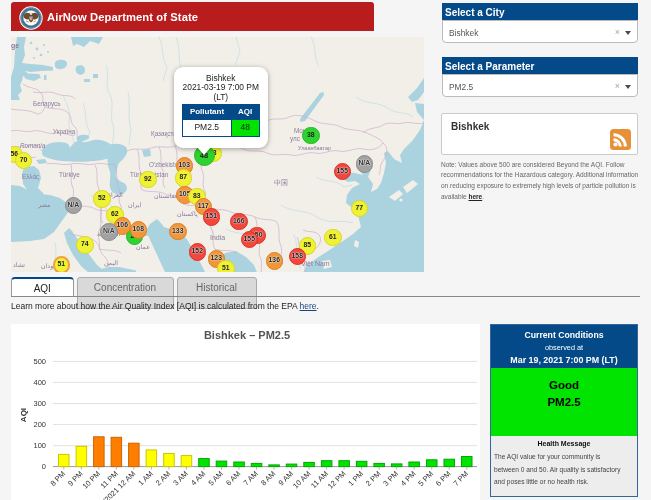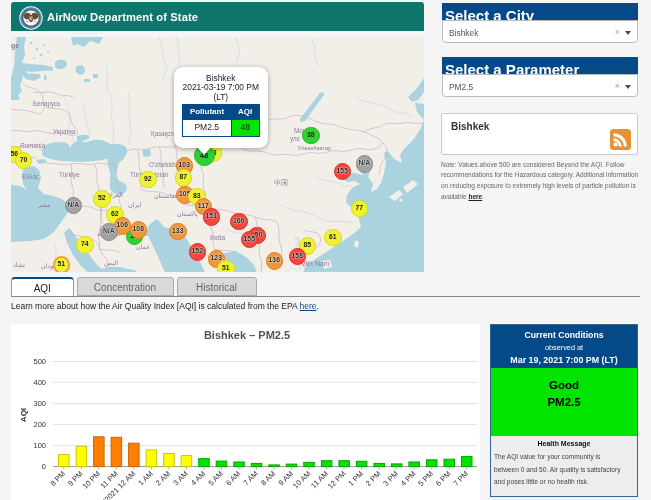--- a/index.html
+++ b/index.html
@@ -1,49 +1,49 @@
 <!DOCTYPE html>
 <html><head>
 <meta charset="utf-8">
 <style>
 * { margin:0; padding:0; box-sizing:border-box; }
 html,body { width:651px; height:500px; background:#f5f5f5; font-family:"Liberation Sans", sans-serif; overflow:hidden; position:relative; }
 .abs { position:absolute; }
 
-#hdr { left:11px; top:2px; width:413px; height:29px; background:#0f766e; border-radius:3px 3px 0 0; }
+#hdr { left:11px; top:2px; width:363px; height:29px; background:#b91c1c; border-radius:3px 3px 0 0; }
 #hdr .title { position:absolute; left:36px; top:9px; color:#fff; font-size:11.2px; font-weight:bold; letter-spacing:.1px; }
 
 #map { left:11px; top:37px; width:413px; height:235px; background:#f2efe8; overflow:hidden; }
 .mk { position:absolute; width:17.5px; height:17.5px; border-radius:50%; font-size:6.8px; font-weight:bold; display:flex; align-items:center; justify-content:center; line-height:1; }
 .mk.y { background:#eef233; border:1.5px solid #d9d626; color:#222; }
 .mk.o { background:#f0973a; border:1.5px solid #de7f25; color:#222; text-shadow:0 0 1.5px #fff,0 0 1.5px #fff; }
 .mk.r { background:#f2473c; border:1.5px solid #dd3127; color:#222; text-shadow:0 0 1.5px #fff,0 0 1.5px #fff; }
 .mk.g { background:#2fd32f; border:1.5px solid #24b824; color:#222; }
 .mk.n { background:#a2a2a2; border:1.5px solid #8b8b8b; color:#333; text-shadow:0 0 1.5px #fff,0 0 1.5px #fff; }
 
 #popup { position:absolute; left:162.5px; top:30px; width:94.5px; background:#fff; border-radius:9px; box-shadow:0 1px 5px rgba(0,0,0,.35); text-align:center; padding-top:7px; font-size:8.4px; color:#222; z-index:30; line-height:9.3px; }
 #popup .ptr { position:absolute; left:23.5px; bottom:-7.5px; width:0; height:0; border-left:7px solid transparent; border-right:7px solid transparent; border-top:8px solid #fff; filter:drop-shadow(0 1px 1px rgba(0,0,0,.2)); }
 #popup { padding-bottom:11px; }
 #ptable { margin:2px auto 0 auto; border-collapse:collapse; border:1.5px solid #054a88; }
 #ptable th { background:#054a88; color:#fff; font-size:8px; font-weight:bold; padding:2px 0 2.5px 0; }
 #ptable td { font-size:8.5px; border:1.5px solid #054a88; padding:3px 0 4px 0; }
 
-.bluehead { background:#054a88; color:#fff; font-weight:bold; font-size:15px; padding:4px 0 0 3px; height:16.5px; }
+.bluehead { background:#054a88; color:#fff; font-weight:bold; font-size:10px; padding:4px 0 0 3px; height:16.5px; }
 .dd { background:#fff; border:1px solid #bbb; border-radius:0 0 4px 4px; height:23.5px; position:relative; font-size:8.4px; color:#555; }
 .dd .txt { position:absolute; left:6px; top:7px; }
 .dd .x { position:absolute; right:17px; top:6.5px; color:#98a8b8; font-size:9px; }
 .dd .ar { position:absolute; right:6px; top:10.5px; width:0; height:0; border-left:3px solid transparent; border-right:3px solid transparent; border-top:4px solid #4a4a4a; }
 #selcity { left:442px; top:3px; width:196px; }
 #selparam { left:442px; top:57px; width:196px; }
 #rssbox { left:441px; top:113px; width:197px; height:42px; background:#fff; border:1px solid #ccc; border-radius:2px; }
 #rssbox .nm { position:absolute; left:9px; top:7px; font-size:10px; font-weight:bold; color:#333; }
 #note { left:441px; top:159.5px; width:215px; font-size:6.5px; color:#666; line-height:10.9px; }
 
 #tabs { left:11px; top:277px; height:18px; }
-.tab { position:absolute; top:0; height:19px; font-size:10px; text-align:center; padding-top:3.5px; }
+.tab { position:absolute; top:0; height:32px; font-size:10px; text-align:center; padding-top:3.5px; }
 #tab1 { left:0; width:62.5px; background:#fff; border:1px solid #999; border-bottom:none; border-top:2.5px solid #054a88; border-radius:4px 4px 0 0; color:#222; height:18.5px; z-index:2; padding-top:4px; }
 #tab2 { left:65.5px; width:97px; background:#d9d9d9; border:1px solid #aaa; border-radius:3px 3px 0 0; color:#666; }
 #tab3 { left:165.5px; width:80px; background:#d9d9d9; border:1px solid #aaa; border-radius:3px 3px 0 0; color:#666; }
 #tabline { left:11px; top:295.5px; width:629px; height:1px; background:#888; }
 #learn { left:11px; top:301px; font-size:8.5px; color:#222; }
 #learn a { color:#1a4480; }
 
 #chart { left:11px; top:324px; width:469px; height:176px; background:#fff; }
 
 #cc { left:490px; top:324px; width:148px; height:172.5px; border:1.5px solid #336699; background:#ededed; }

